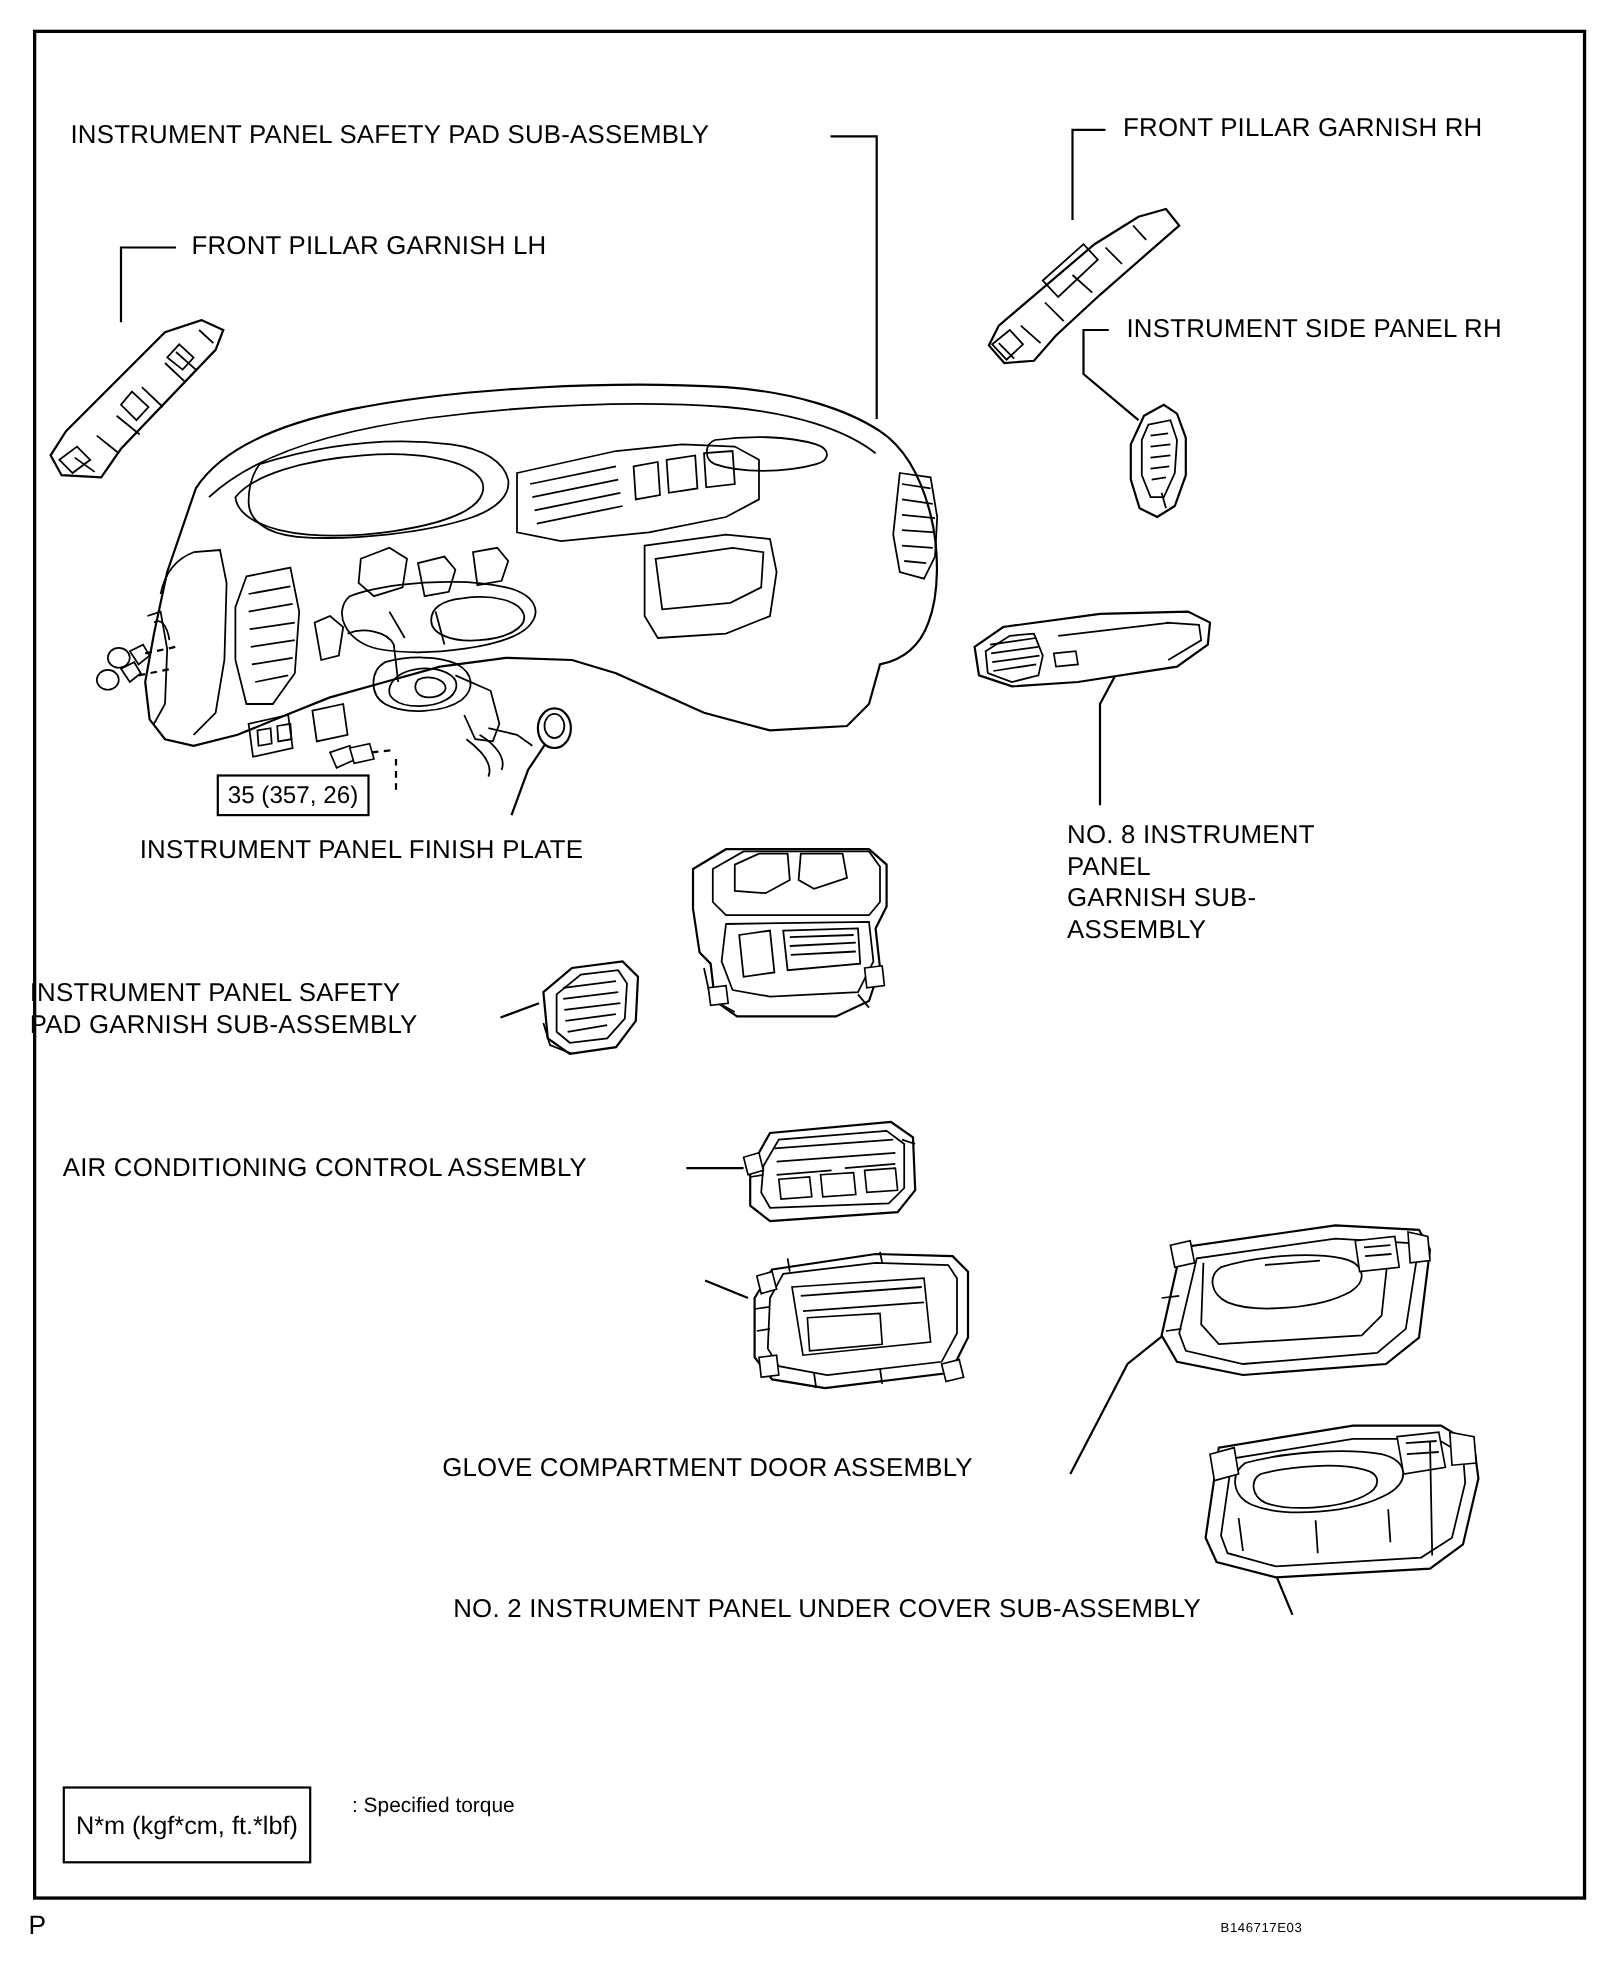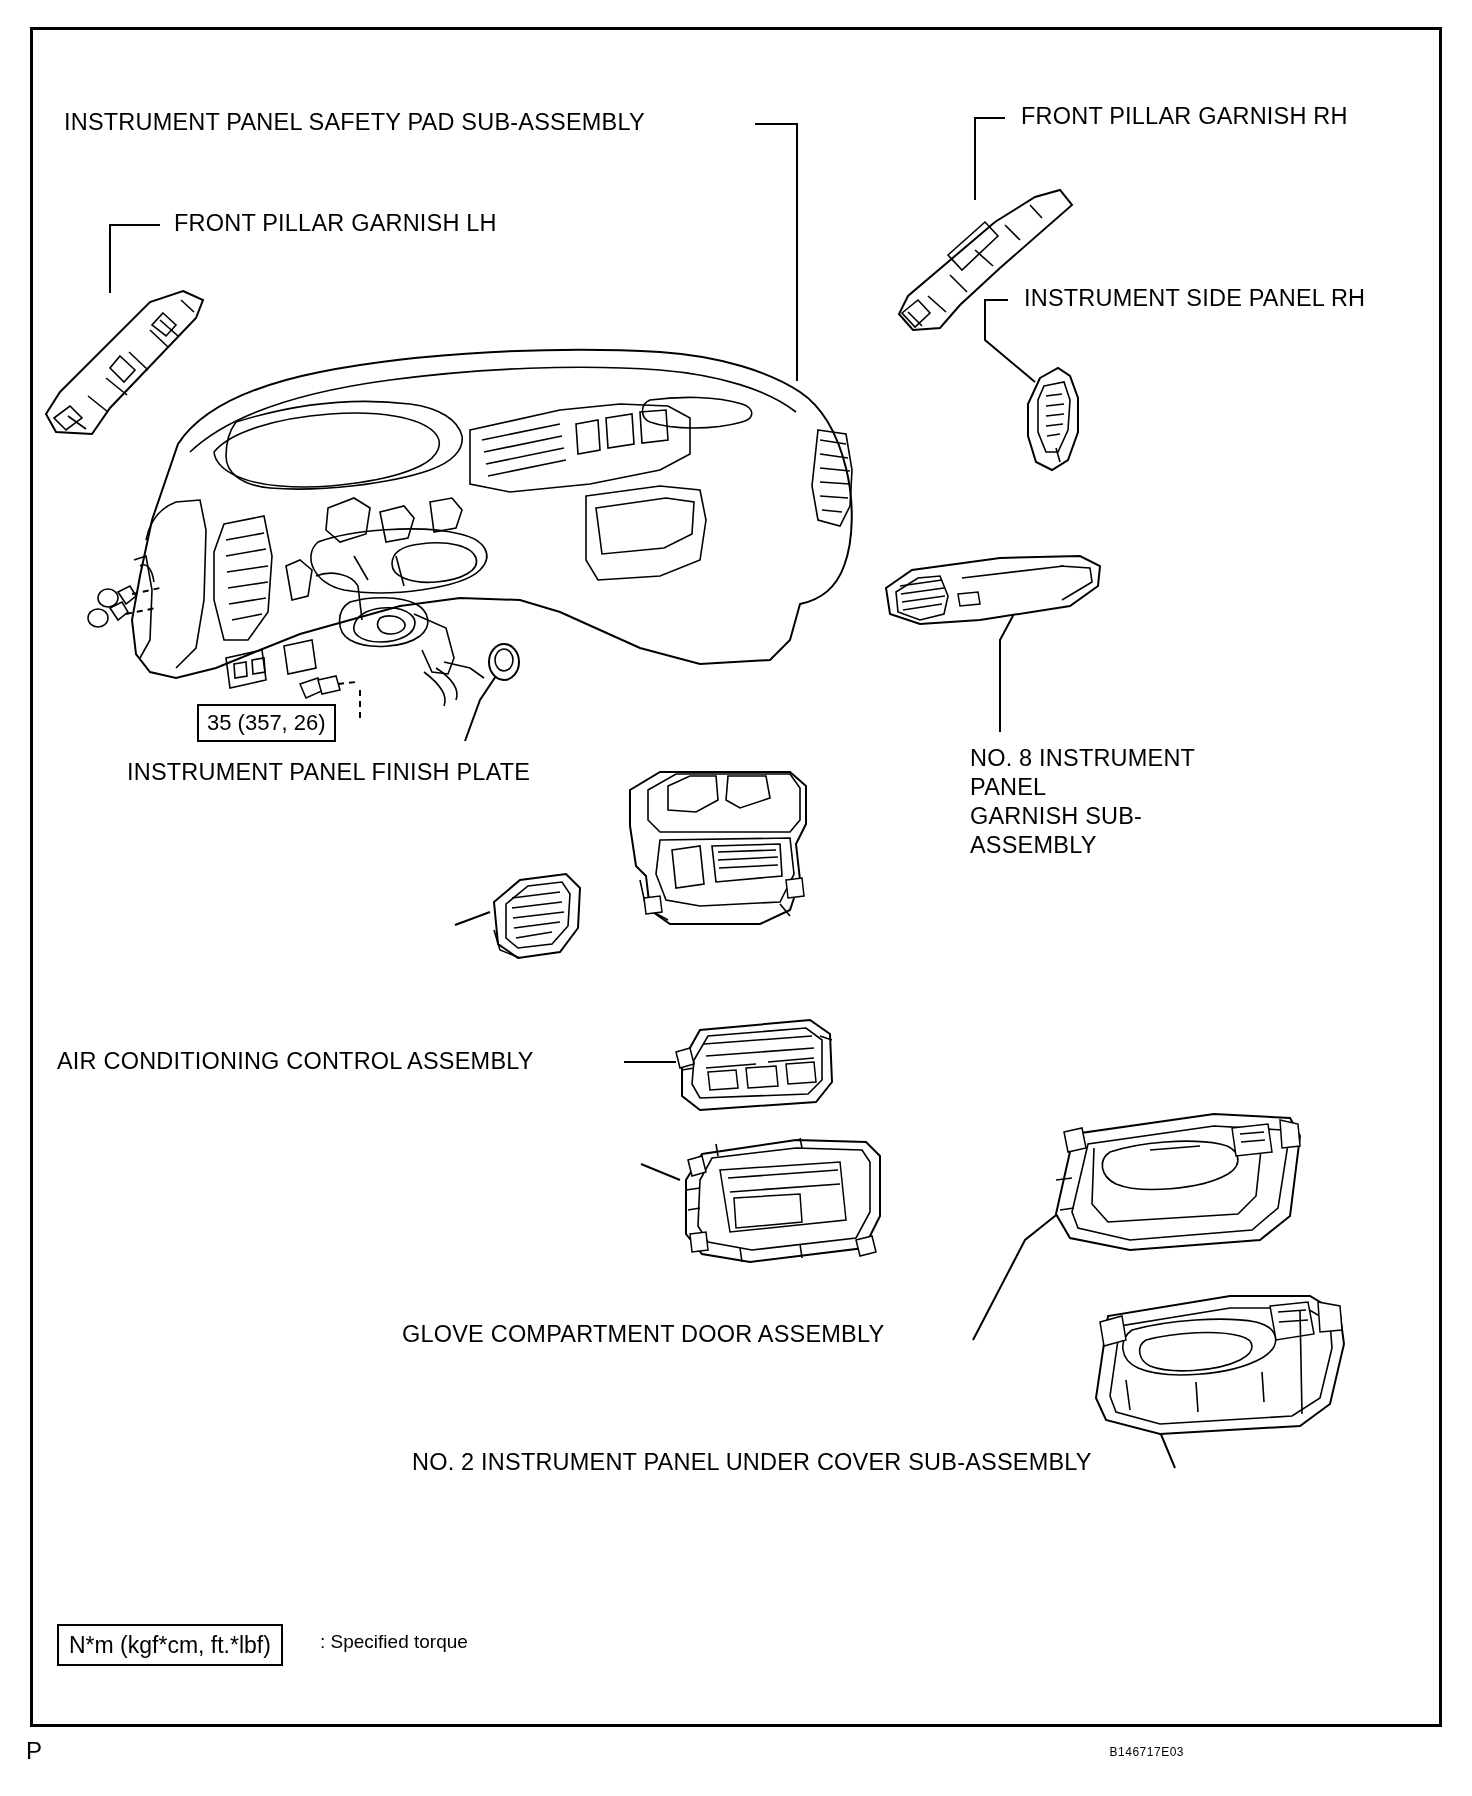--- a/index.html
+++ b/index.html
@@ -50,21 +50,21 @@
     padding: 2px 8px 2px 8px;
     background: #fff;
     white-space: nowrap;
   }
   .legend-box {
     position: absolute;
     border: 2.5px solid #000;
     box-sizing: border-box;
     font-size: 23px;
     line-height: 32px;
-    padding: 3px 10px;
+    padding: 17px 10px;
     background: #fff;
     white-space: nowrap;
   }
   .legend-text {
     position: absolute;
     font-size: 19px;
     line-height: 32px;
     white-space: nowrap;
   }
   .corner-p {
@@ -383,20 +383,22 @@
 
   <div class="label" style="left:1024px; top:284px;">INSTRUMENT SIDE PANEL RH</div>
 
   <div class="torque-box" style="left:158px; top:704px;margin-left:39px;">35 (357, 26)</div>
 
   <div class="label" style="left:127px; top:758px;">INSTRUMENT PANEL FINISH PLATE</div>
 
   <div class="label wrap" style="left:970px; top:744px;">NO. 8 INSTRUMENT PANEL
 GARNISH SUB-ASSEMBLY</div>
 
+  <div class="label wrap" style="left:27px; top:888px;">INSTRUMENT PANEL SAFETY
+PAD GARNISH SUB-ASSEMBLY</div>
 
   <div class="label" style="left:57px; top:1047px;">AIR CONDITIONING CONTROL ASSEMBLY</div>
 
 
   <div class="label" style="left:402px; top:1320px;">GLOVE COMPARTMENT DOOR ASSEMBLY</div>
 
   <div class="label" style="left:412px; top:1448px;">NO. 2 INSTRUMENT PANEL UNDER COVER SUB-ASSEMBLY</div>
 
   <div class="legend-box" style="left:57px; top:1624px;">N*m (kgf*cm, ft.*lbf)</div>
 

